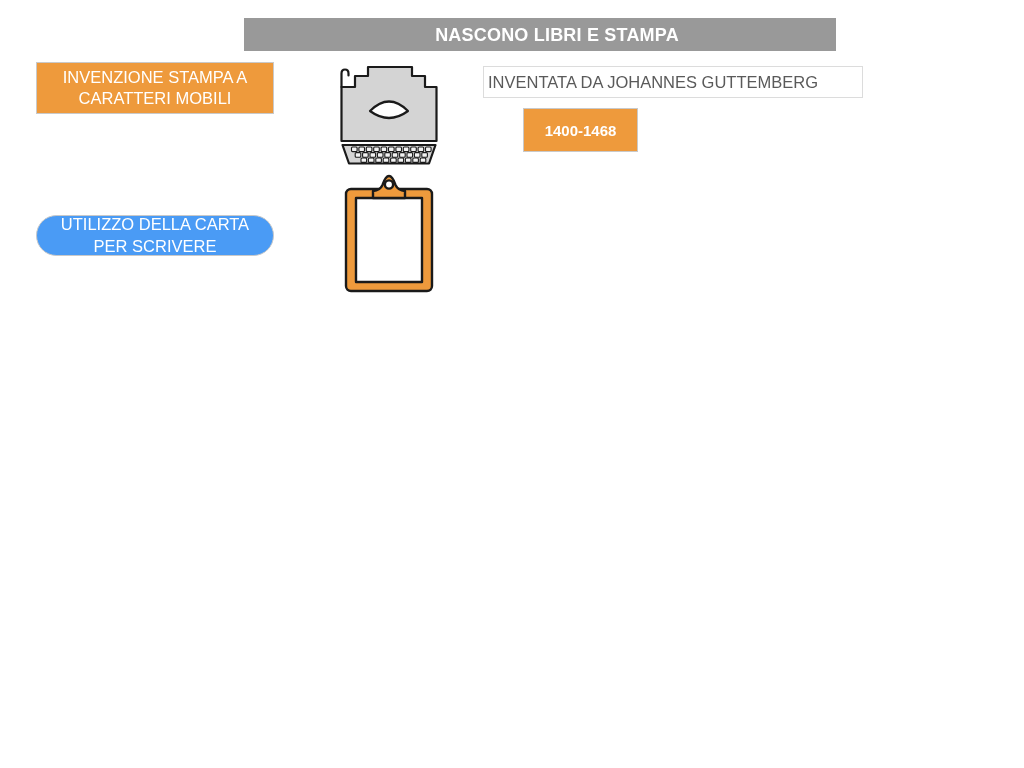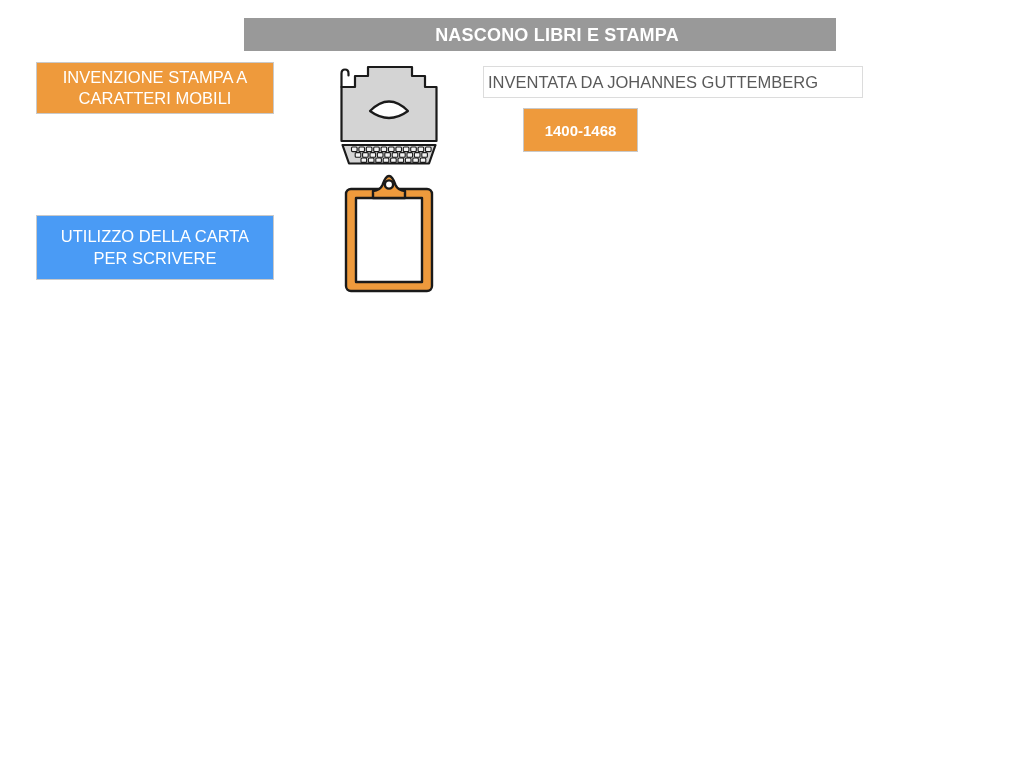--- a/index.html
+++ b/index.html
@@ -57,22 +57,23 @@
   }
   #concept-box-stampa {
     left: 36px;
     top: 62px;
     height: 52px;
     background: #ee9a3c;
   }
   #concept-box-carta {
     left: 36px;
     top: 215px;
-    height: 65px;
+    height: 41px;
     background: #4a9bf5;
+    border-radius: 25px;
   }
 
   
   #inventor-box {
     position: absolute;
     left: 483px;
     top: 66px;
     width: 380px;
     height: 32px;
     background: #ffffff;

